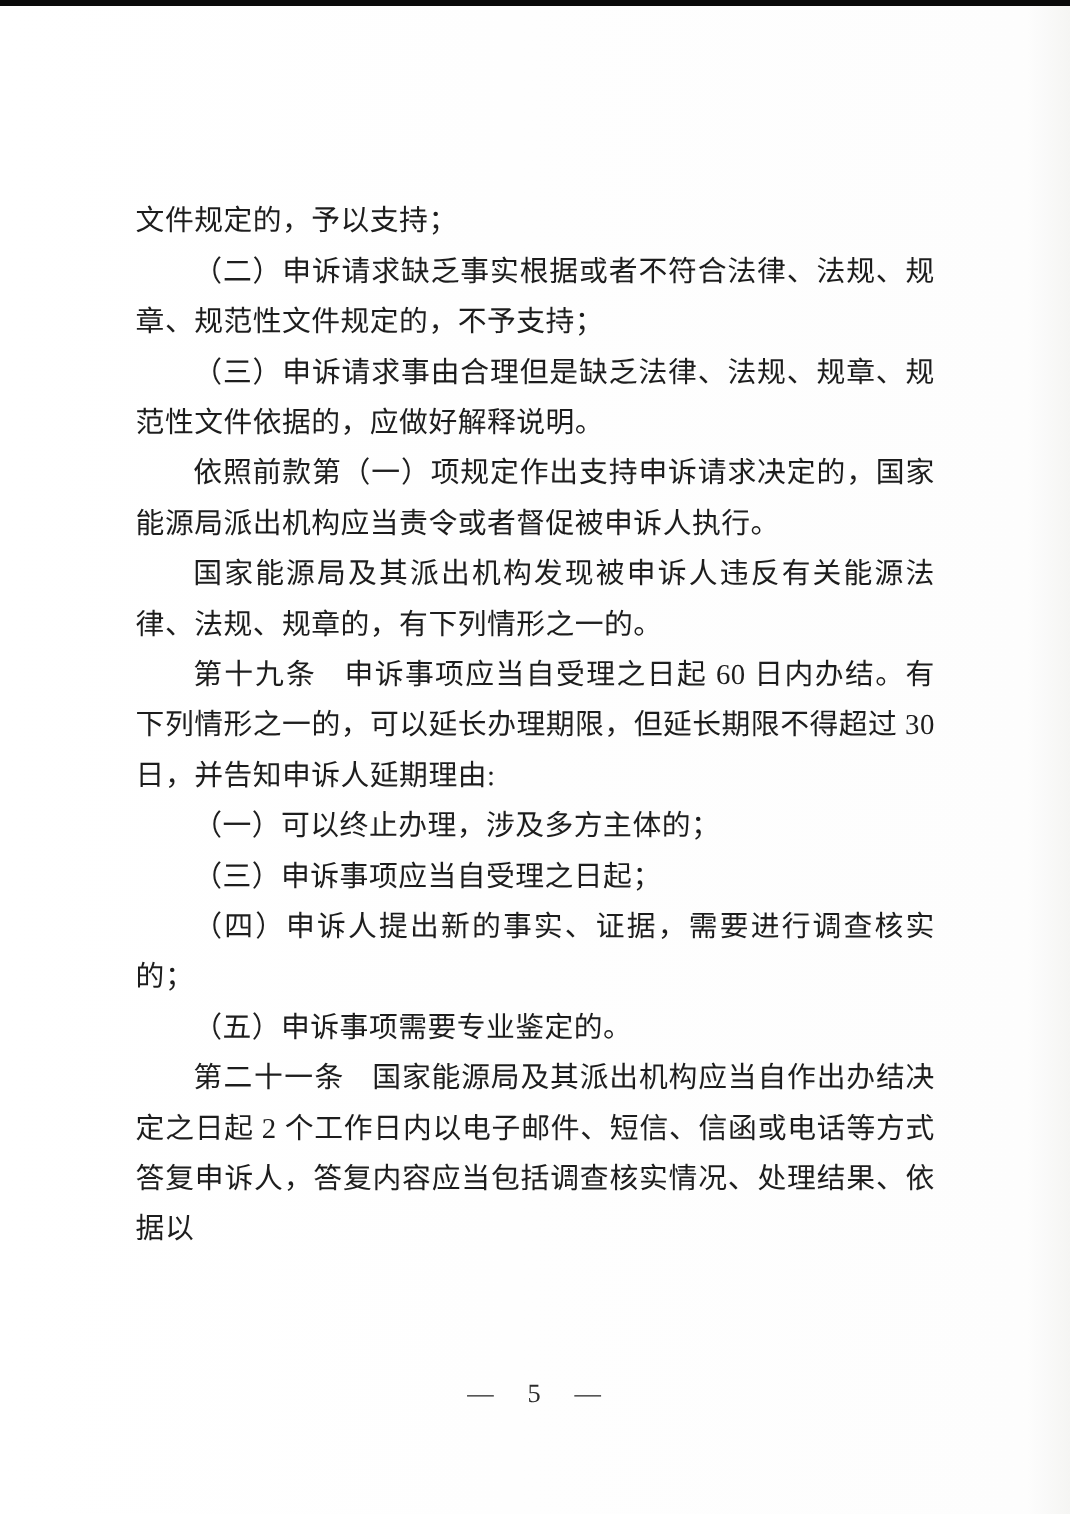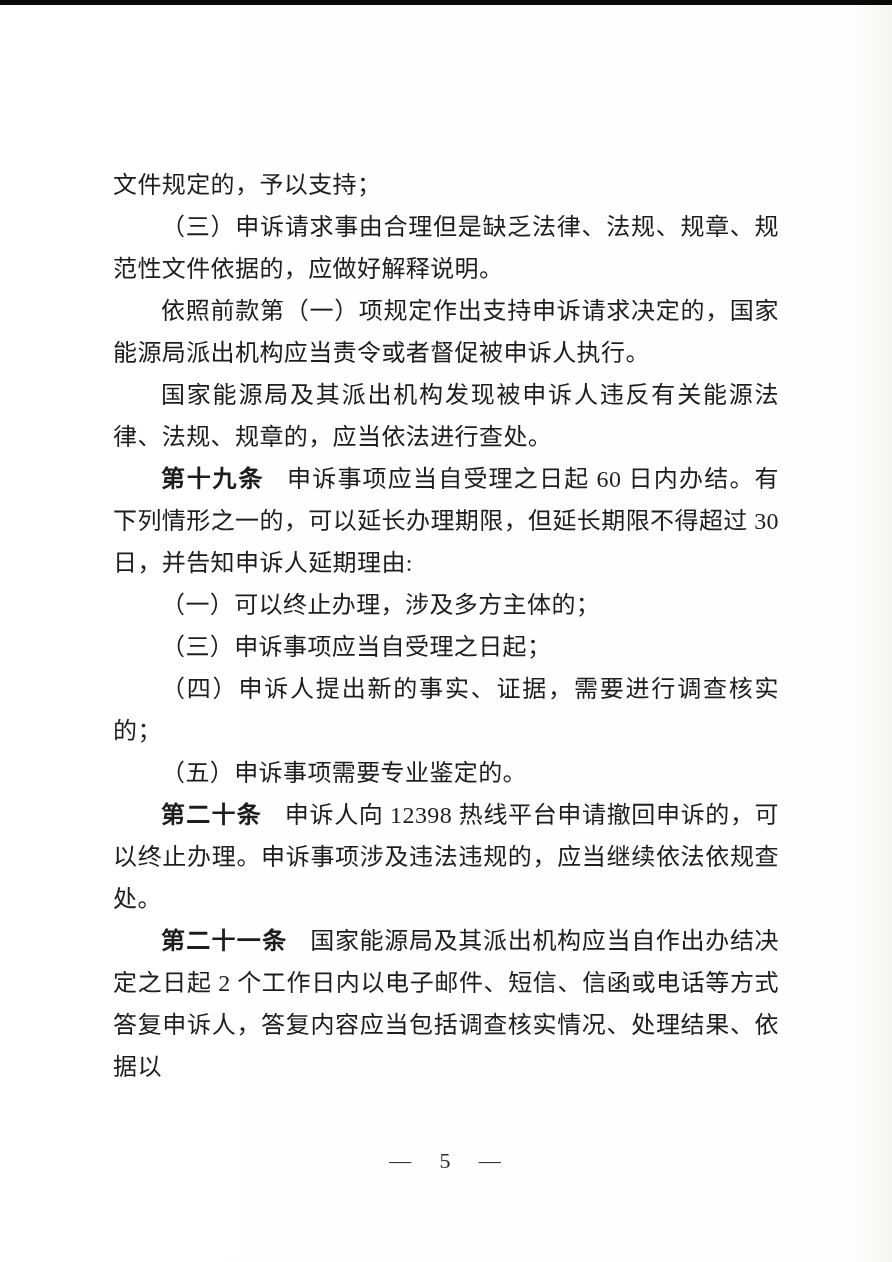--- a/index.html
+++ b/index.html
@@ -35,21 +35,21 @@
     text-align: justify;
     text-justify: inter-ideograph;
   }
   .text-block p {
     margin: 0;
     text-indent: 2em;
   }
   .text-block p.no-indent { text-indent: 0; }
   .term {
     font-family: "Liberation Sans", "DejaVu Sans", sans-serif;
-    font-weight: 700;
+    font-weight: 400;
     letter-spacing: 1px;
     margin-right: 0.95em;
   }
   .page-footer {
     position: absolute;
     top: 1148px;
     left: 0;
     width: 100%;
     text-align: center;
   }
@@ -61,27 +61,27 @@
   }
 </style>
 </head>
 <body>
 
 <div class="sheet"></div>
 <div class="top-edge"></div>
 
 <main class="text-block">
   <p class="no-indent"><span>文件规定的，予以支持；</span></p>
+  <p><span>（二）申诉请求缺乏事实根据或者不符合法律、法规、规章、规范性文件规定的，不予支持；</span></p>
   <p><span>（三）申诉请求事由合理但是缺乏法律、法规、规章、规范性文件依据的，应做好解释说明。</span></p>
   <p><span>依照前款第（一）项规定作出支持申诉请求决定的，国家能源局派出机构应当责令或者督促被申诉人执行。</span></p>
-  <p><span>国家能源局及其派出机构发现被申诉人违反有关能源法律、法规、规章的，应当依法进行查处。</span></p>
+  <p><span>国家能源局及其派出机构发现被申诉人违反有关能源法律、法规、规章的，有下列情形之一的。</span></p>
   <p><b class="term">第十九条</b><span>申诉事项应当自受理之日起 60 日内办结。有下列情形之一的，可以延长办理期限，但延长期限不得超过 30 日，并告知申诉人延期理由:</span></p>
   <p><span>（一）可以终止办理，涉及多方主体的；</span></p>
   <p><span>（三）申诉事项应当自受理之日起；</span></p>
   <p><span>（四）申诉人提出新的事实、证据，需要进行调查核实的；</span></p>
   <p><span>（五）申诉事项需要专业鉴定的。</span></p>
-  <p><b class="term">第二十条</b><span>申诉人向 12398 热线平台申请撤回申诉的，可以终止办理。申诉事项涉及违法违规的，应当继续依法依规查处。</span></p>
   <p><b class="term">第二十一条</b><span>国家能源局及其派出机构应当自作出办结决定之日起 2 个工作日内以电子邮件、短信、信函或电话等方式答复申诉人，答复内容应当包括调查核实情况、处理结果、依据以</span></p>
 </main>
 
 <footer class="page-footer">
   <span class="page-number">— 5 —</span>
 </footer>
 
 </body></html>

